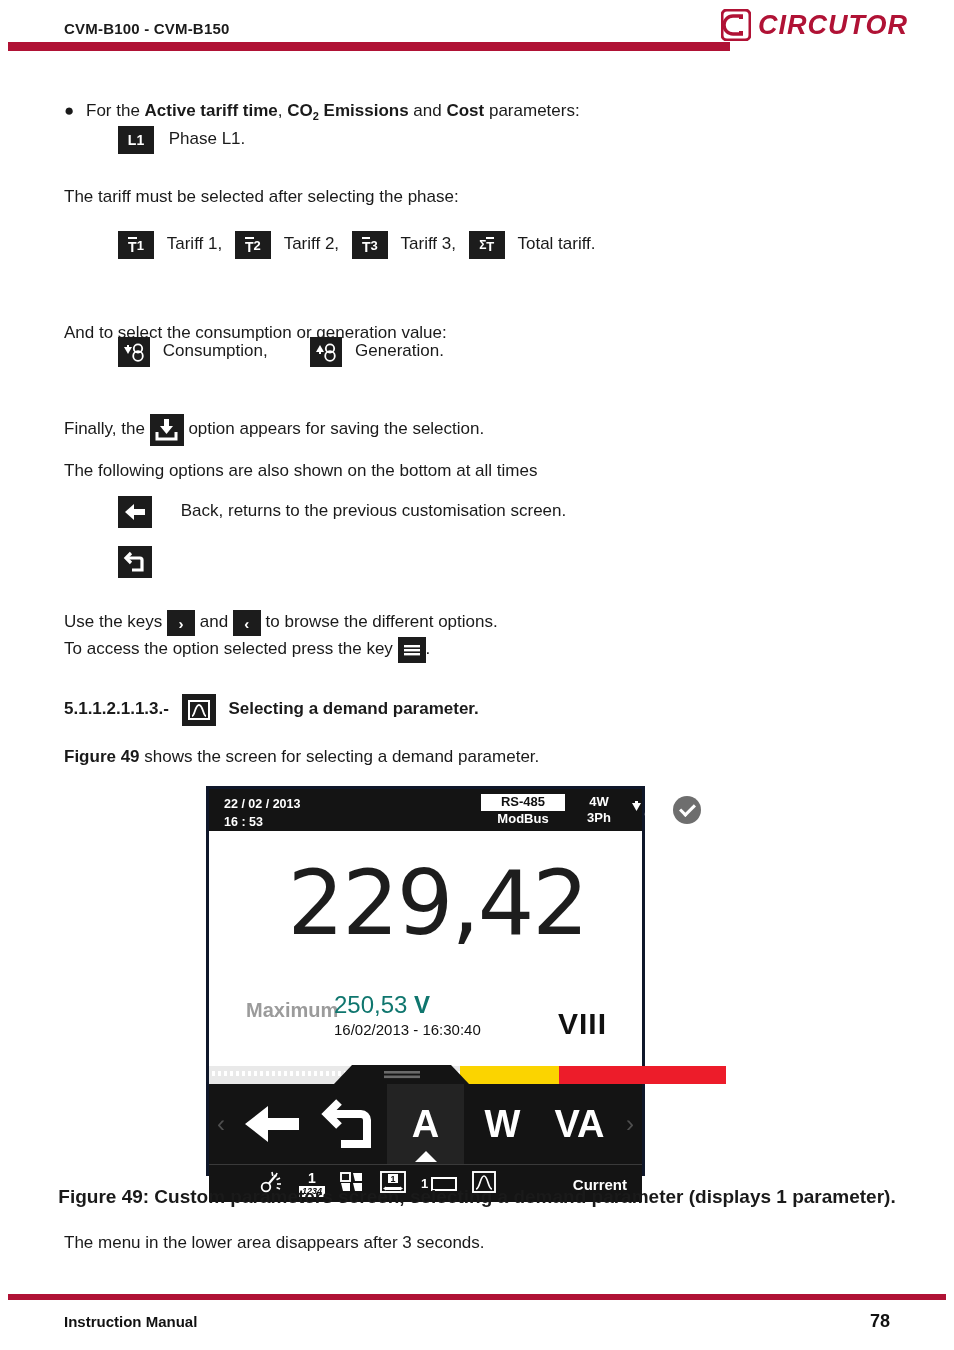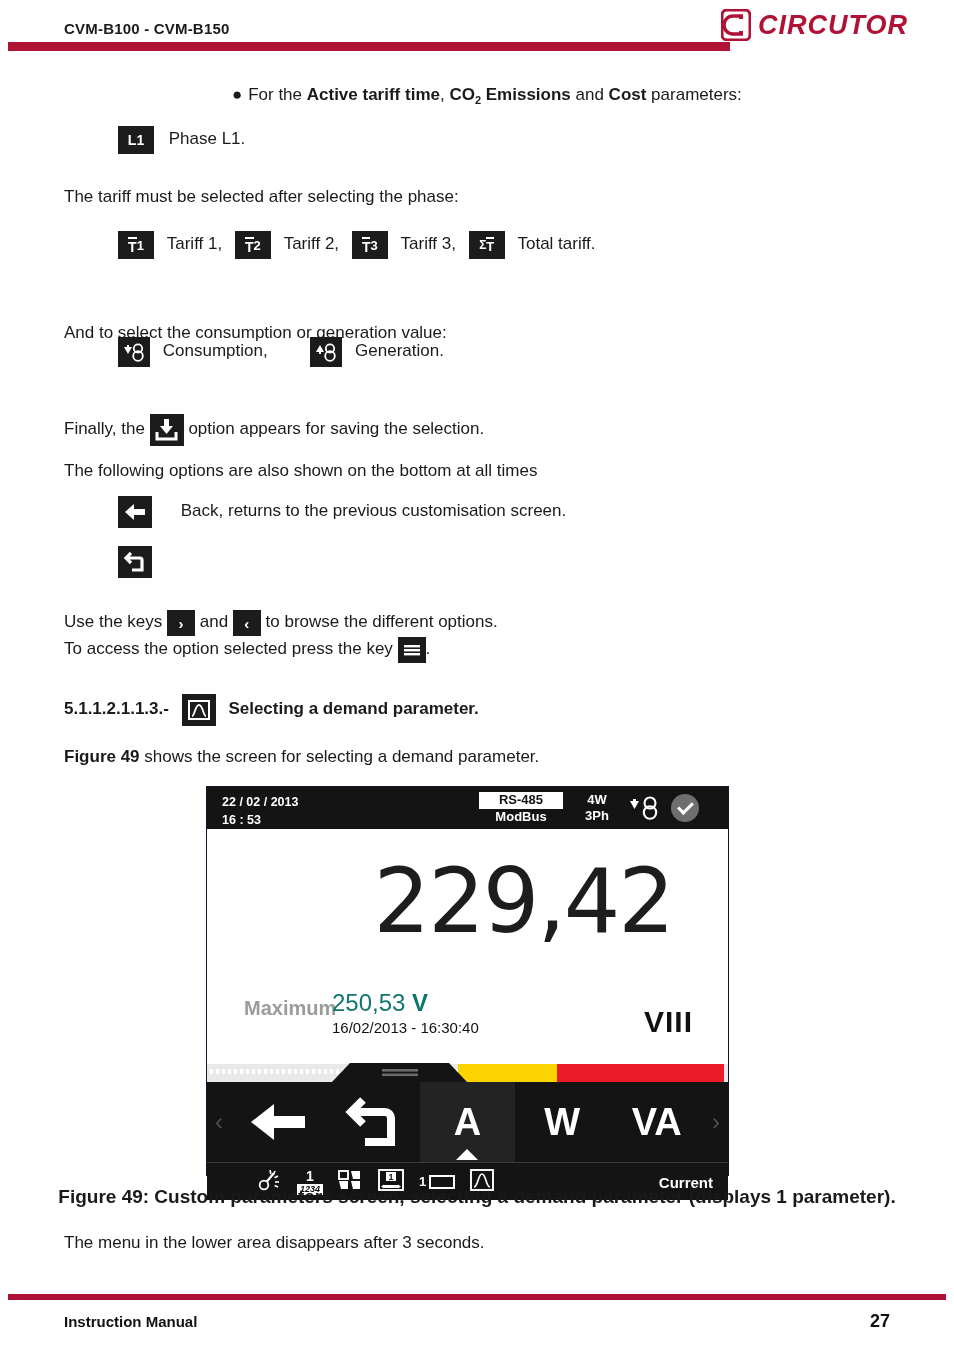--- a/index.html
+++ b/index.html
@@ -43,22 +43,22 @@
   .k30 { width:36px; height:28px; font-size:14px; }
   .k32 { width:32px; height:30px; font-size:14px; }
   .k34 { width:34px; height:32px; font-size:15px; }
   .k28 { width:28px; height:26px; font-size:15px; }
 
   .tariff-num { font-size:13px; }
   .ovl { border-top:2px solid #fff; padding-top:1px; display:inline-block; line-height:1; }
 
   
   .device {
-    position:absolute; left:206px; top:786px; width:523px; height:390px;
-    background:#ffffff; border:1px solid #0f172a;
+    position:absolute; left:206px; top:786px; width:439px; height:390px;
+    background:#ffffff; border:3px solid #0f172a;
   }
   .dev-status {
     position:relative; height:42px; background:#141414; color:#fff;
     display:flex; align-items:center;
   }
   .st-datetime { position:absolute; left:15px; top:6px; font-size:12.5px; font-weight:bold; line-height:1.45; }
   .st-comm { position:absolute; left:272px; top:5px; text-align:center; width:84px; }
   .st-comm-top {
     background:#ffffff; color:#111; font-size:13px; font-weight:bold;
     padding:1px 3px; display:block; line-height:1.15;
@@ -130,21 +130,21 @@
         <rect x="18" y="6" width="4" height="4" fill="#b01235"></rect>
         <rect x="18" y="22" width="4" height="4" fill="#b01235"></rect>
       </svg>
     </span>
     <span class="brand-word">CIRCUTOR</span>
   </div>
 </div>
 
 <div class="content">
 
-  <div class="abs para" style="left:64px; top:28px; width:840px;text-align:center;">
+  <div class="abs para" style="left:64px; top:44px; width:840px;">
     <span style="display:inline-block;width:22px;">●</span><span>For the </span><span class="b">Active tariff time</span><span>,  </span><span class="b">CO</span><sub class="b" style="font-size:11px;">2</sub><span class="b"> Emissions</span><span>  and  </span><span class="b">Cost</span><span> parameters:</span>
   </div>
 
   <div class="abs para" style="left:118px; top:70px;">
     <span class="keyicon k30">
         <span>L1</span>
       </span>
     <span style="margin-left:10px;">Phase L1.</span>
   </div>
 
@@ -389,13 +389,13 @@
       </span>
     </div>
     <div class="foot-label">Current</div>
   </div>
 </div>
 
 <div class="fig-caption">Figure 49: Custom parameters screen, selecting a demand parameter (displays 1 parameter).</div>
 
 <div class="footer-rule"></div>
 <div class="footer-left">Instruction Manual</div>
-<div class="footer-right">27</div>
+<div class="footer-right">78</div>
 
 </body></html>

